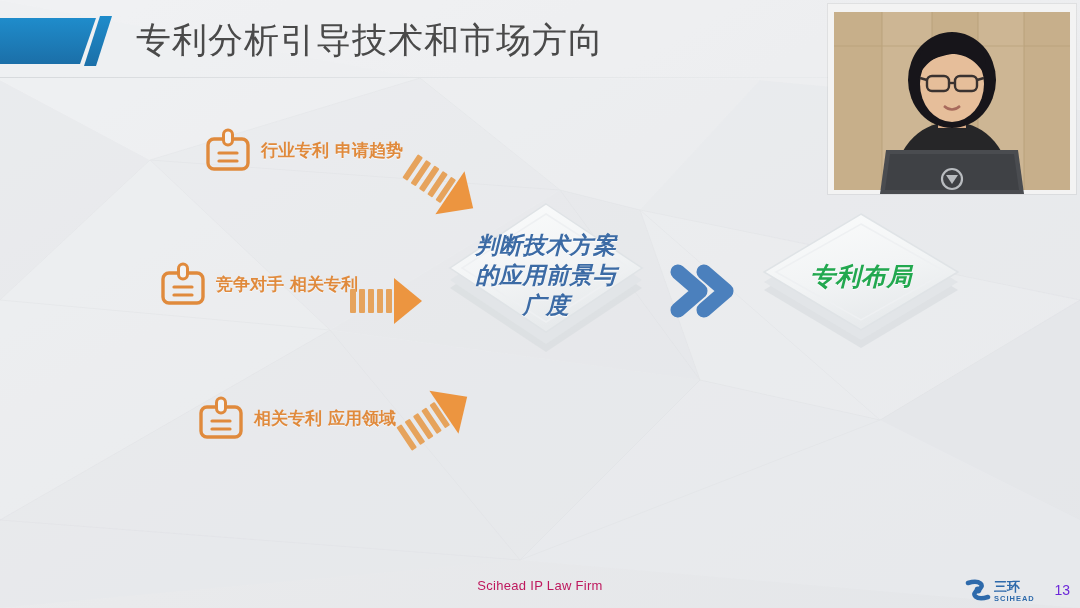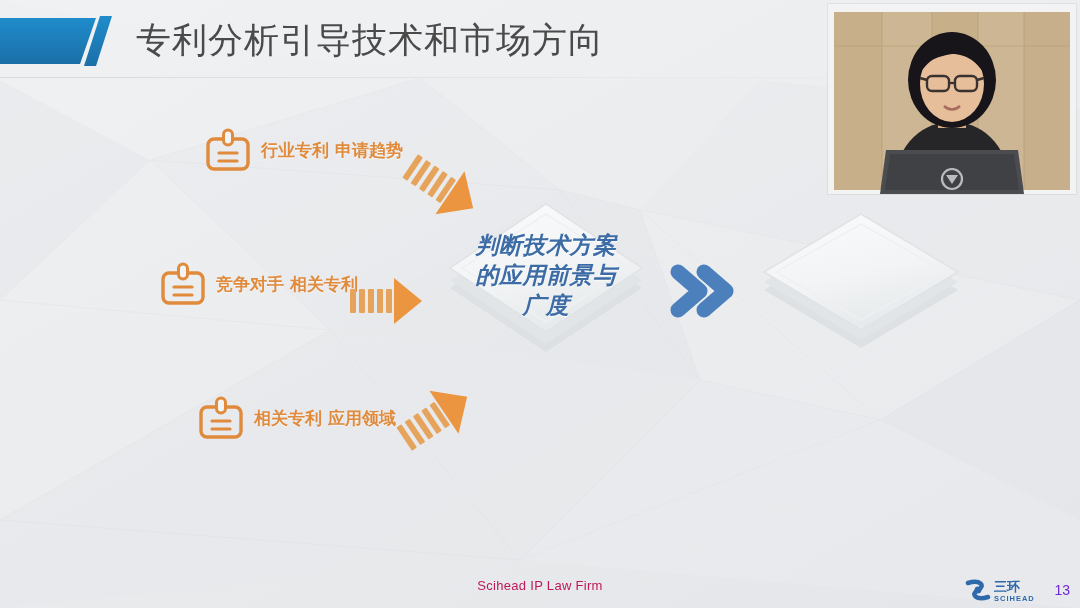--- a/index.html
+++ b/index.html
@@ -296,20 +296,23 @@
           <stop offset="0%" stop-color="#fbfcfc"></stop>
           <stop offset="60%" stop-color="#f2f4f5"></stop>
           <stop offset="100%" stop-color="#e7eaec"></stop>
         </linearGradient>
       </defs>
       <polygon points="109,26 206,84 109,142 12,84" fill="#d9dde0" opacity="0.7"></polygon>
       <polygon points="109,18 206,76 109,134 12,76" fill="#e2e5e8"></polygon>
       <polygon points="109,8 206,66 109,124 12,66" fill="url(#plateTop2)" stroke="#dfe3e6" stroke-width="1.5"></polygon>
       <polygon points="109,18 194,66 109,114 24,66" fill="none" stroke="#eef0f2" stroke-width="1.5"></polygon>
     </svg>
+    <div class="hex-text">
+      <span>专利布局</span>
+    </div>
   </div>
 
   <div class="video-tile">
     <svg width="248" height="190" viewBox="0 0 248 190" xmlns="http://www.w3.org/2000/svg">
       <rect width="248" height="190" fill="#f3f3f3"></rect>
       <rect x="6" y="8" width="236" height="178" fill="#cdb694"></rect>
       <g fill="#c6ae89" opacity="0.85">
         <rect x="6" y="8" width="48" height="178"></rect>
         <rect x="104" y="8" width="46" height="178"></rect>
         <rect x="196" y="8" width="46" height="178"></rect>

